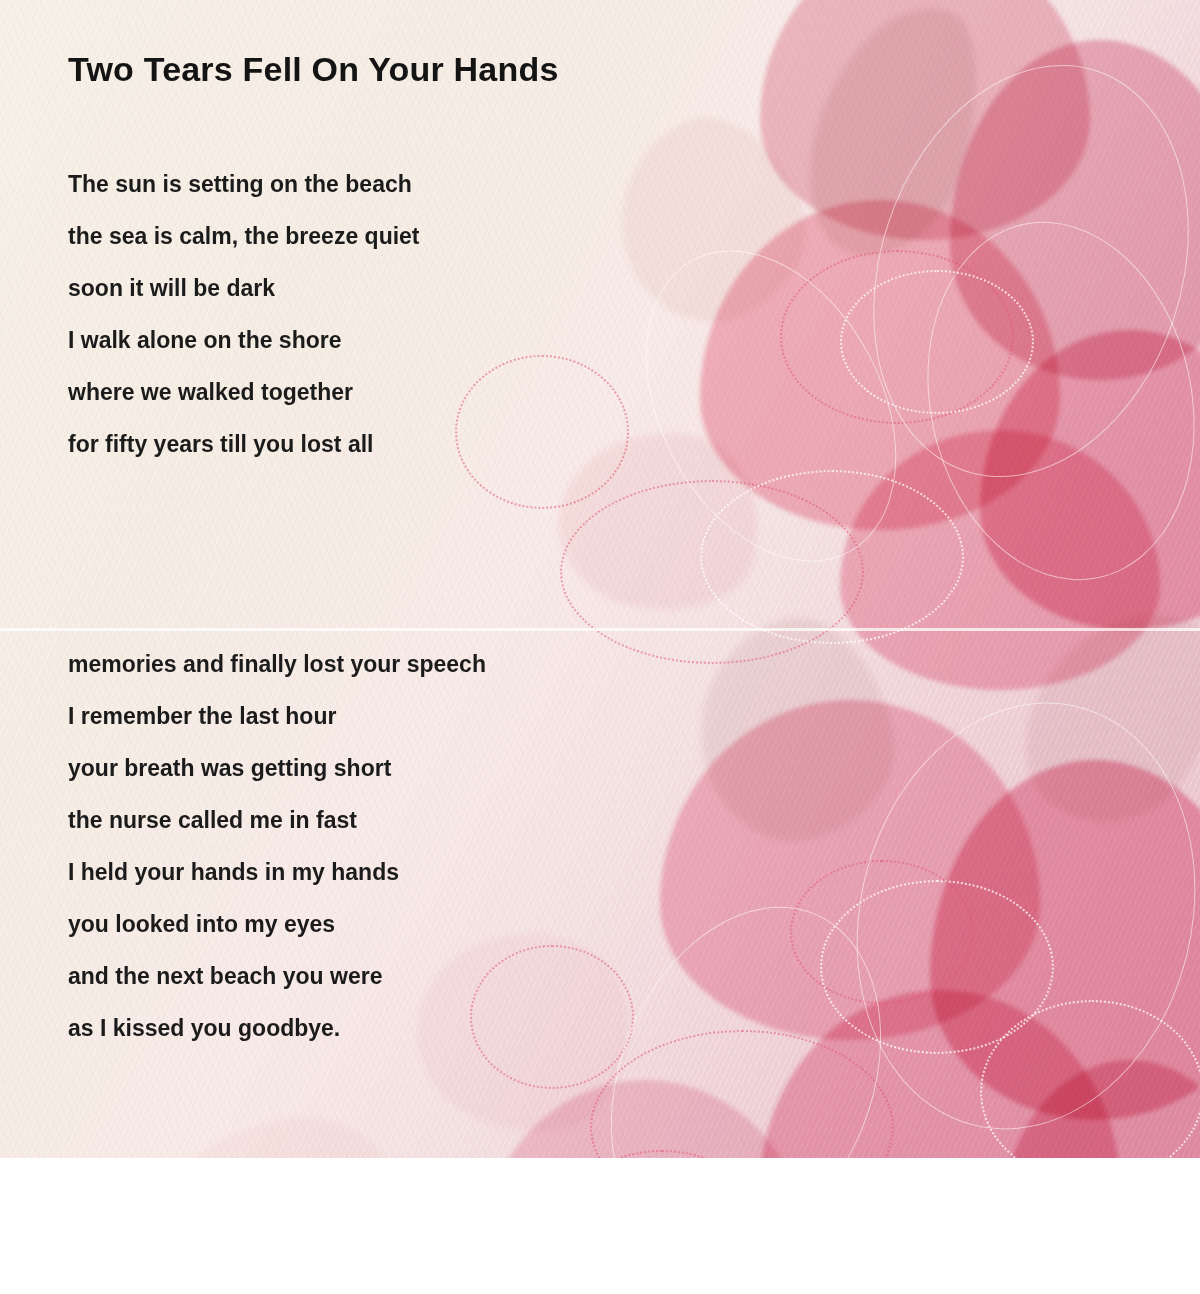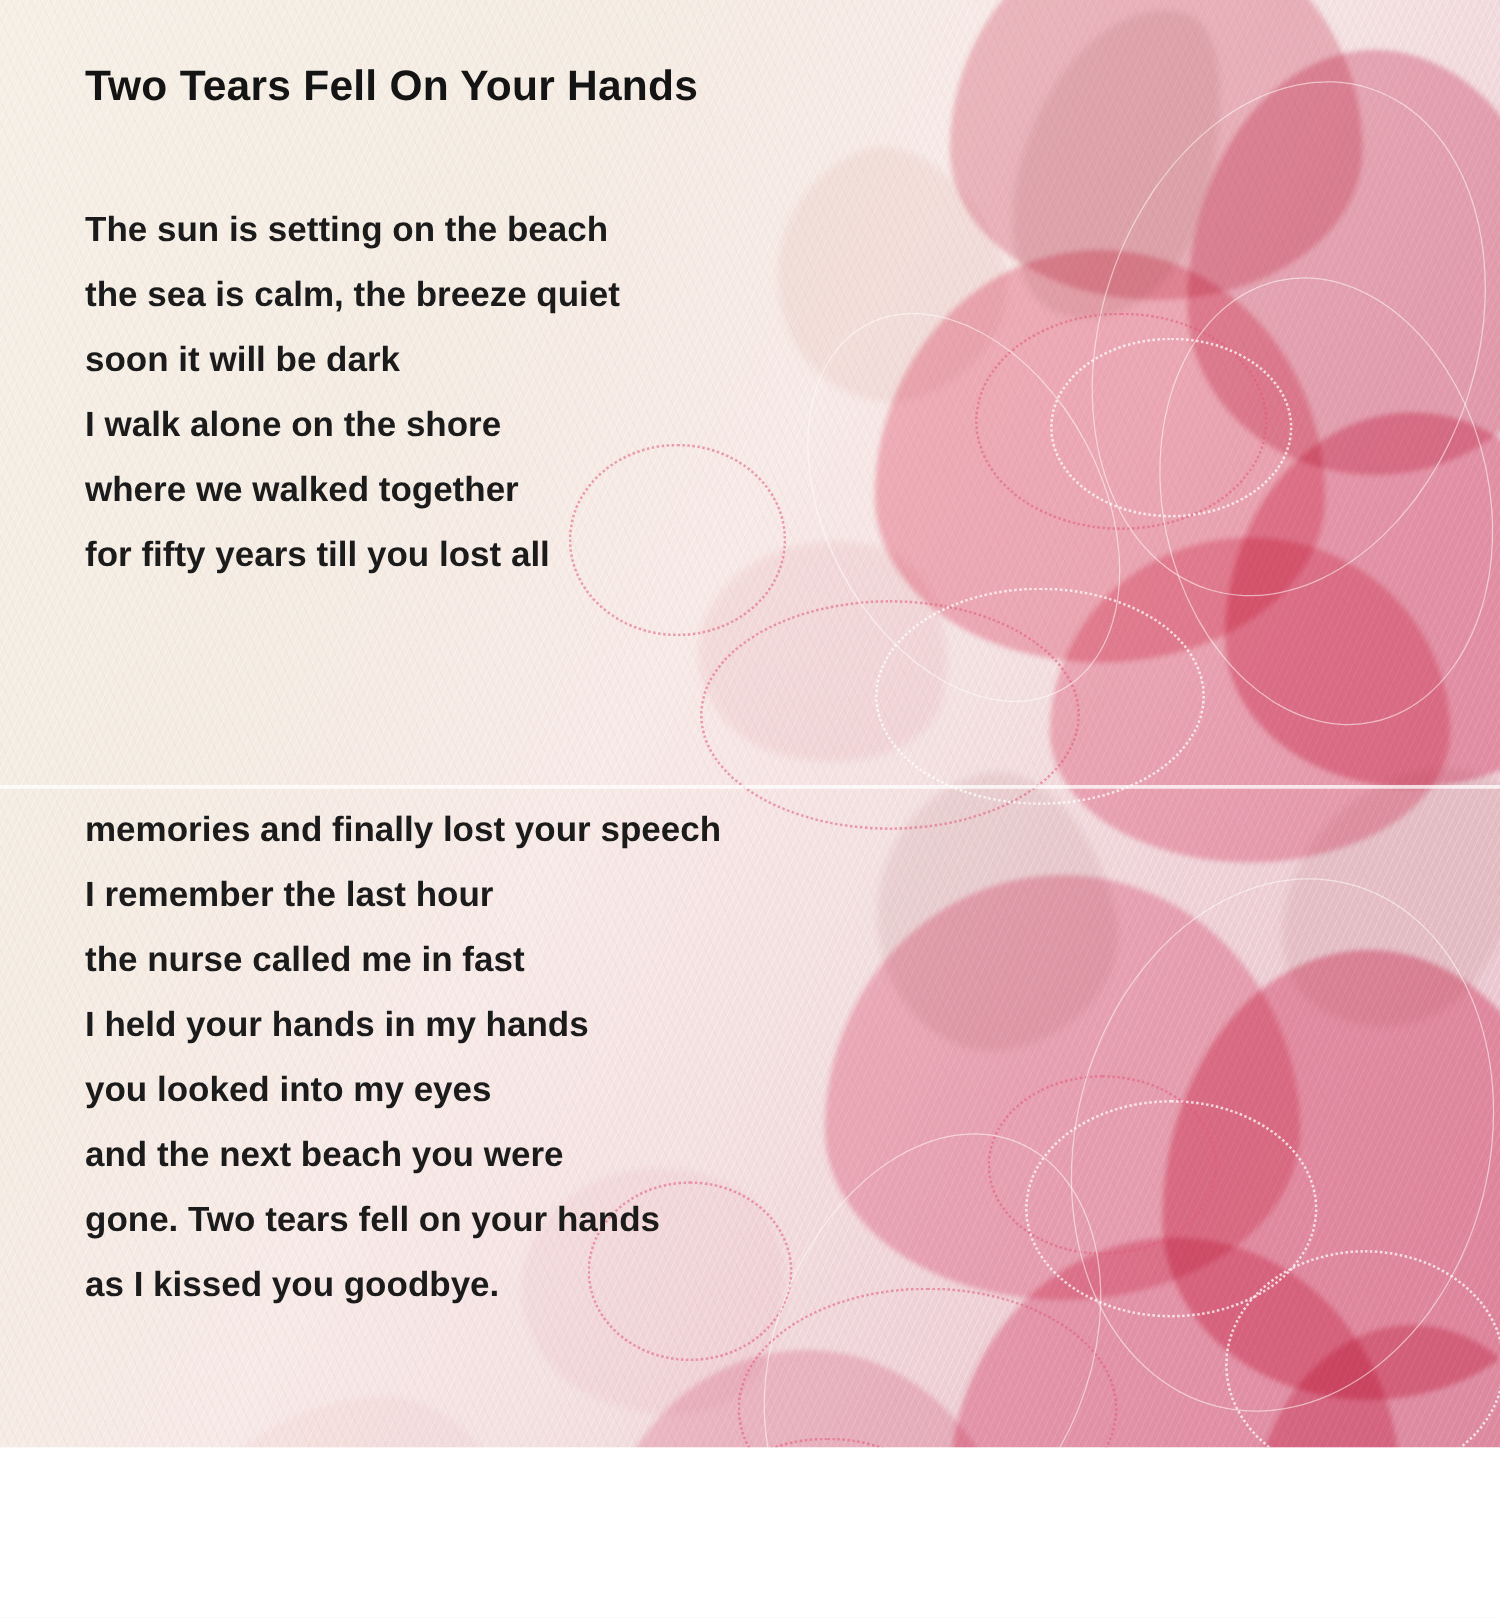--- a/index.html
+++ b/index.html
@@ -84,21 +84,21 @@
     top: 50px;
     font-size: 34px;
     font-weight: bold;
     color: #141414;
     letter-spacing: .2px;
     white-space: nowrap;
   }
   .stanza {
     position: absolute;
     left: 68px;
-    font-size: 28px;
+    font-size: 23px;
     font-weight: bold;
     color: #1b1b1b;
     line-height: 52px;
   }
   .stanza-1 { top: 158px; }
   .stanza-2 { top: 638px; }
   .poem-line {
     white-space: nowrap;
   }
   .author {
@@ -170,23 +170,23 @@
       <div class="poem-line">the sea is calm, the breeze quiet</div>
       <div class="poem-line">soon it will be dark</div>
       <div class="poem-line">I walk alone on the shore</div>
       <div class="poem-line">where we walked together</div>
       <div class="poem-line">for fifty years till you lost all</div>
     </div>
 
     <div class="stanza stanza-2">
       <div class="poem-line">memories and finally lost your speech</div>
       <div class="poem-line">I remember the last hour</div>
+      <div class="poem-line">your breath was getting short</div>
       <div class="poem-line">the nurse called me in fast</div>
       <div class="poem-line">I held your hands in my hands</div>
       <div class="poem-line">you looked into my eyes</div>
       <div class="poem-line">and the next beach you were</div>
-      <div class="poem-line">gone. Two tears fell on your hands</div>
       <div class="poem-line">as I kissed you goodbye.</div>
     </div>
 
     <div class="author">Ravi Kopra</div>
   </div>
 </div>
 
 </body></html>

